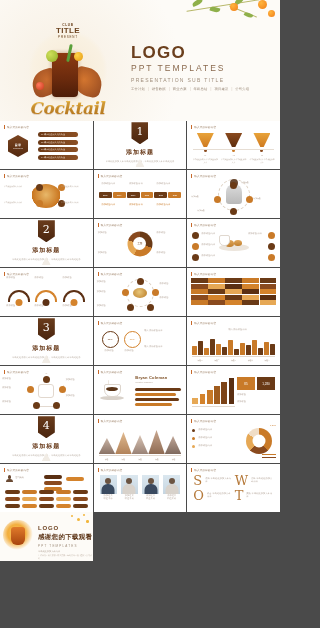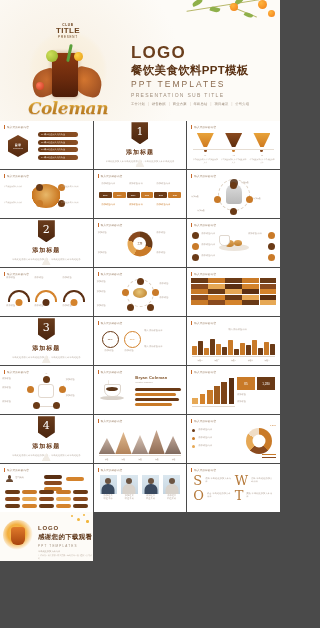--- a/index.html
+++ b/index.html
@@ -240,26 +240,25 @@
         <div class="c2">TITLE</div>
         <div class="c3">PRESENT</div>
       </div>
       <div class="splashL"></div>
       <div class="splashR"></div>
       <div class="glass"></div>
       <div class="straw"></div>
       <div class="fruitA"></div>
       <div class="fruitB"></div>
       <div class="fruitC"></div>
-      <div class="cocktail-word">Coleman</div>
+      <div class="cocktail-word">Cocktail</div>
     </div>
 
     <div class="hero-text">
       <div class="logo-word">LOGO</div>
-      <div class="cn-title">餐饮美食饮料PPT模板</div>
       <div class="en-title">PPT  TEMPLATES</div>
       <div class="sub-title">PRESENTATION  SUB  TITLE</div>
       <div class="tagrow">
         <span>工作计划</span>
           <i>|</i>
         <span>销售数据</span>
           <i>|</i>
         <span>商业方案</span>
           <i>|</i>
         <span>年终总结</span>

